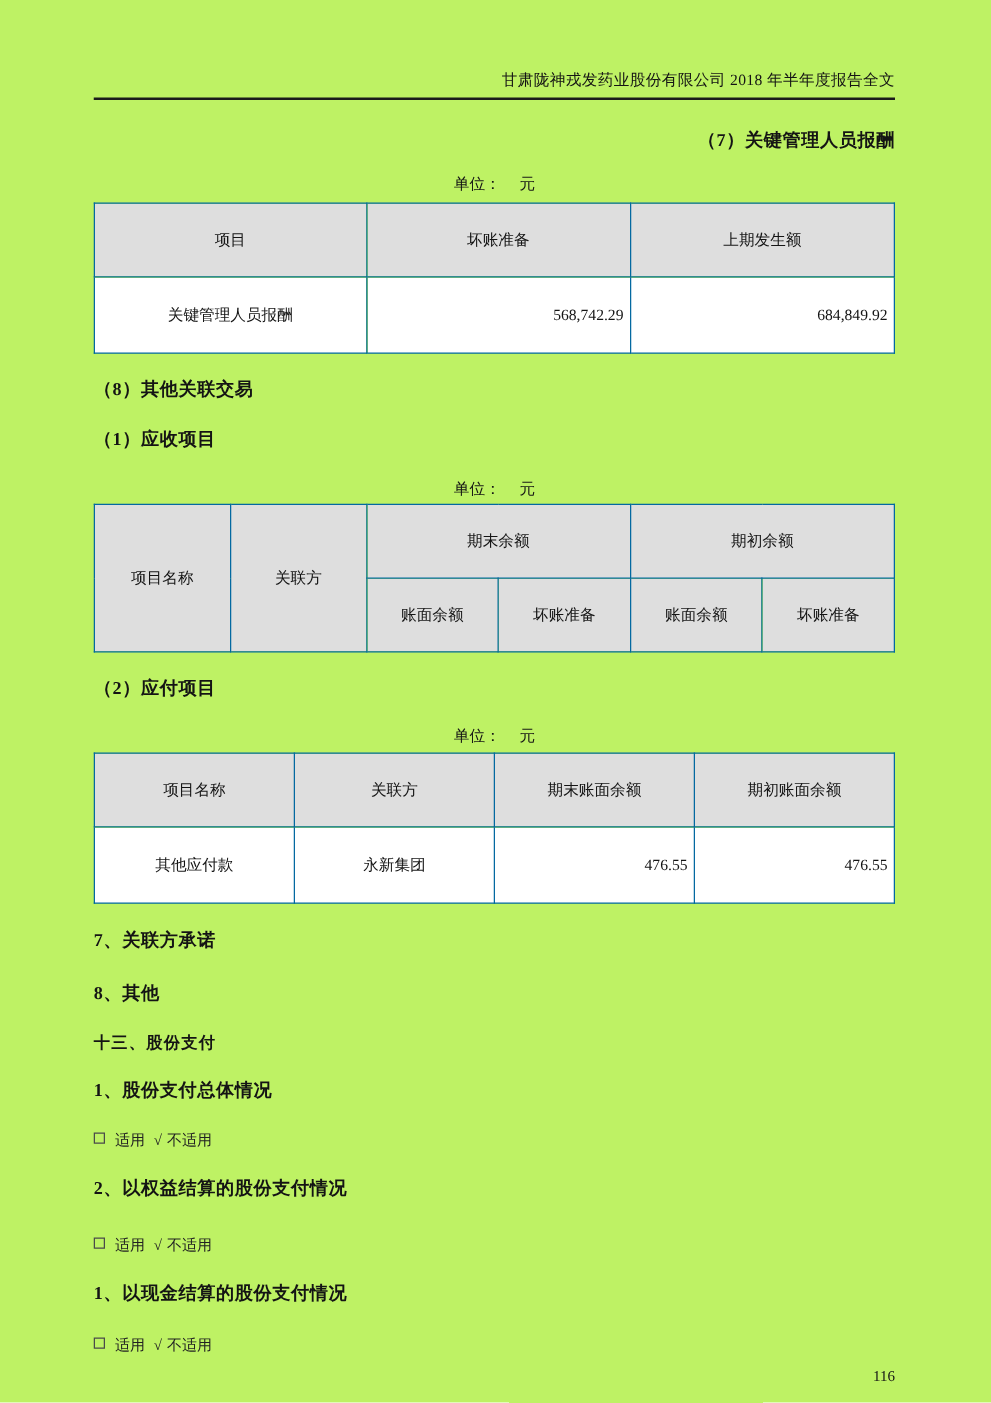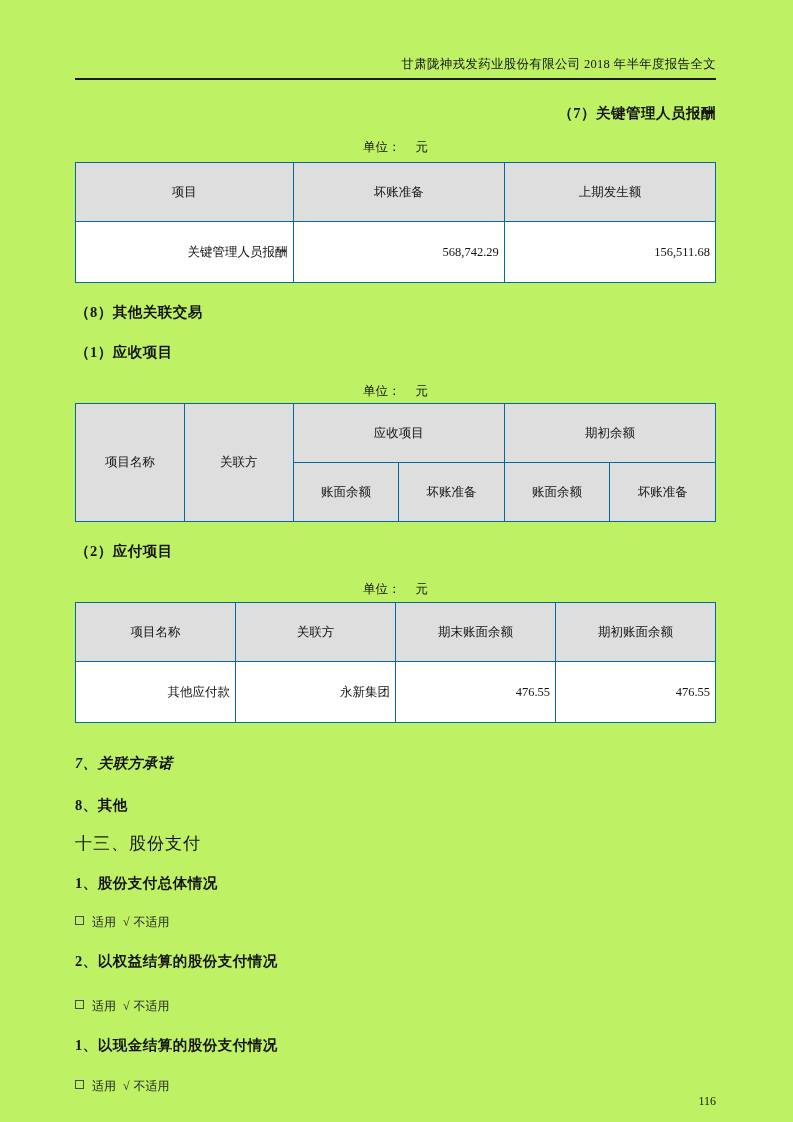--- a/index.html
+++ b/index.html
@@ -26,22 +26,22 @@
     border-bottom:2px solid #1b1b1b;
     height:0;
   }
   .h-sec{
     font-size:14.5px;
     font-weight:bold;
     line-height:16px;
     letter-spacing:.5px;
   }
   .h-chapter{
-    font-size:17px;
-    font-weight:normal;
+    font-size:13px;
+    font-weight:bold;
     line-height:20px;
     letter-spacing:1px;
   }
   .unit-line{
     text-align:center;
     font-size:12.5px;
     line-height:14px;
   }
   .unit-line .unit-value{margin-left:15px;}
   table.tbl{
@@ -56,21 +56,21 @@
     font-weight:normal;
     overflow:hidden;
     white-space:nowrap;
   }
   table.tbl th{
     background:#dedede;
     text-align:center;
     height:26px;
   }
   table.tbl td{height:28px;background:#ffffff;}
-  td.cell-l{text-align:right;}
+  td.cell-l{text-align:center;}
   td.cell-r{text-align:right;}
   .apply-line{
     font-size:12px;
     line-height:14px;
     color:#222;
   }
   .checkbox{
     display:inline-block;
     width:7px;height:7px;
     border:1px solid #4a4a4a;
@@ -88,21 +88,21 @@
   .mt-unit1{margin-top:19px;}
   .mt-tbl1{margin-top:8px;}
   .mt-s8{margin-top:21px;}
   .mt-s6{margin-top:27px;}
   .mt-recv{margin-top:24px;}
   .mt-unit2{margin-top:24px;}
   .mt-tbl2{margin-top:5px;}
   .mt-pay{margin-top:21px;}
   .mt-unit3{margin-top:23px;}
   .mt-tbl3{margin-top:6px;}
-  .mt-s7b{margin-top:32px;font-style:italic;}
+  .mt-s7b{margin-top:22px;}
   .mt-s8b{margin-top:26px;}
   .mt-s13{margin-top:21px;}
   .mt-sub1{margin-top:21px;}
   .mt-app1{margin-top:24px;}
   .mt-sub2{margin-top:24px;}
   .mt-app2{margin-top:30px;}
   .mt-sub3{margin-top:24px;}
   .mt-app3{margin-top:26px;}
 </style>
 </head>
@@ -130,21 +130,21 @@
         <tr>
           <th>项目</th>
           <th>坏账准备</th>
           <th>上期发生额</th>
         </tr>
       </thead>
       <tbody>
         <tr>
           <td class="cell-l">关键管理人员报酬</td>
           <td class="cell-r">568,742.29</td>
-          <td class="cell-r">156,511.68</td>
+          <td class="cell-r">684,849.92</td>
         </tr>
       </tbody>
     </table>
 
     <div class="h-sec mt-s8">（8）其他关联交易</div>
 
 
     <div class="h-sec mt-recv">（1）应收项目</div>
 
     <div class="unit-line mt-unit2">
@@ -157,21 +157,21 @@
           <col style="width:17%">
         <col style="width:16.5%">
           <col style="width:16.5%">
         <col style="width:16.5%">
           <col style="width:16.5%">
       </colgroup>
       <thead>
         <tr>
           <th rowspan="2">项目名称</th>
           <th rowspan="2">关联方</th>
-          <th colspan="2">应收项目</th>
+          <th colspan="2">期末余额</th>
           <th colspan="2">期初余额</th>
         </tr>
         <tr>
           <th>账面余额</th>
           <th>坏账准备</th>
           <th>账面余额</th>
           <th>坏账准备</th>
         </tr>
       </thead>
     </table>

